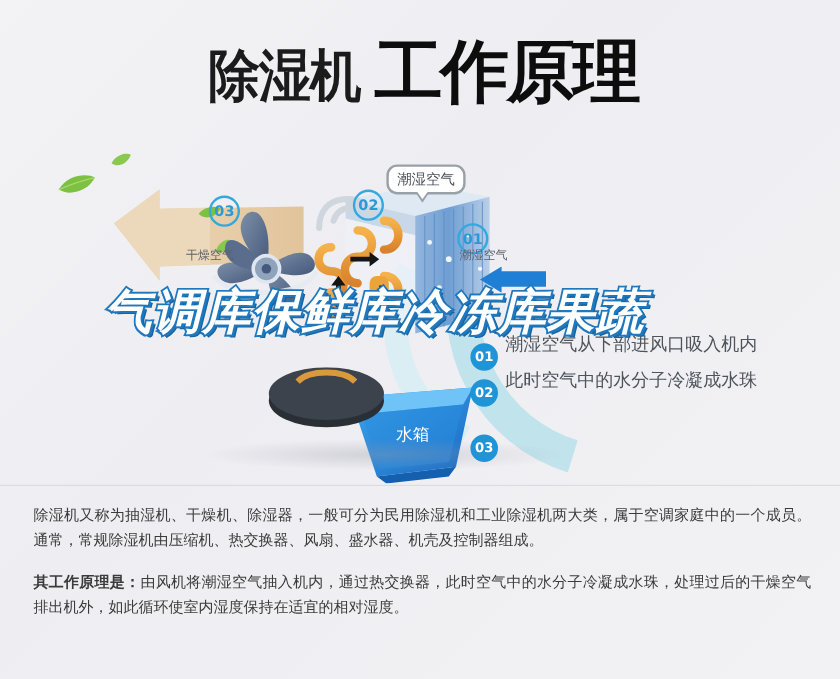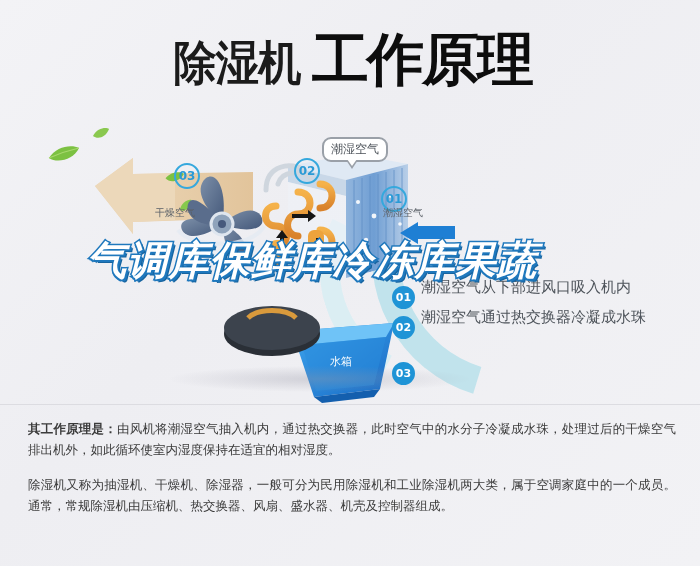--- a/index.html
+++ b/index.html
@@ -121,21 +121,21 @@
     position: absolute;
     left: 288px;
     top: 205px;
     width: 110px;
     height: 80px;
   }
   .tank-label {
     position: absolute;
     left: 330px;
     top: 236px;
-    font-size: 11px;
+    font-size: 14px;
     color: #ffffff;
     font-family: "DejaVu Sans", sans-serif;
     letter-spacing: 0px;
   }
 
   
   .base-shadow {
     position: absolute;
     left: 170px;
     top: 248px;
@@ -426,33 +426,33 @@
     <div class="badge" style="left:381px; top:48px;">01</div>
     <div class="callout-text" style="left:383px; top:88px;">潮湿空气</div>
 
     <div class="step-line" style="left:392px; top:148px;">
       <span class="badge badge-filled" style="position:relative; left:0; top:0; width:19px; height:19px; font-size:11px;">01</span>
       <span>潮湿空气从下部进风口吸入机内</span>
     </div>
 
     <div class="step-line" style="left:392px; top:178px;">
       <span class="badge badge-filled" style="position:relative; left:0; top:0; width:19px; height:19px; font-size:11px;">02</span>
-      <span>潮湿空气通过热交换器冷凝成水珠</span>
+      <span>此时空气中的水分子冷凝成水珠</span>
     </div>
 
     <div class="step-line" style="left:392px; top:224px;">
       <span class="badge badge-filled" style="position:relative; left:0; top:0; width:19px; height:19px; font-size:11px;">03</span>
     </div>
 
   </div>
 
   <div id="watermark">
     <div class="wm-line">气调库保鲜库冷冻库果蔬</div>
   </div>
 
   <div id="divider"></div>
 
   <div id="copy">
+    <p>除湿机又称为抽湿机、干燥机、除湿器，一般可分为民用除湿机和工业除湿机两大类，属于空调家庭中的一个成员。通常，常规除湿机由压缩机、热交换器、风扇、盛水器、机壳及控制器组成。</p>
     <p><span class="lead">其工作原理是：</span><span>由风机将潮湿空气抽入机内，通过热交换器，此时空气中的水分子冷凝成水珠，处理过后的干燥空气排出机外，如此循环使室内湿度保持在适宜的相对湿度。</span></p>
-    <p>除湿机又称为抽湿机、干燥机、除湿器，一般可分为民用除湿机和工业除湿机两大类，属于空调家庭中的一个成员。通常，常规除湿机由压缩机、热交换器、风扇、盛水器、机壳及控制器组成。</p>
   </div>
 
 </div>
 
 </body></html>

